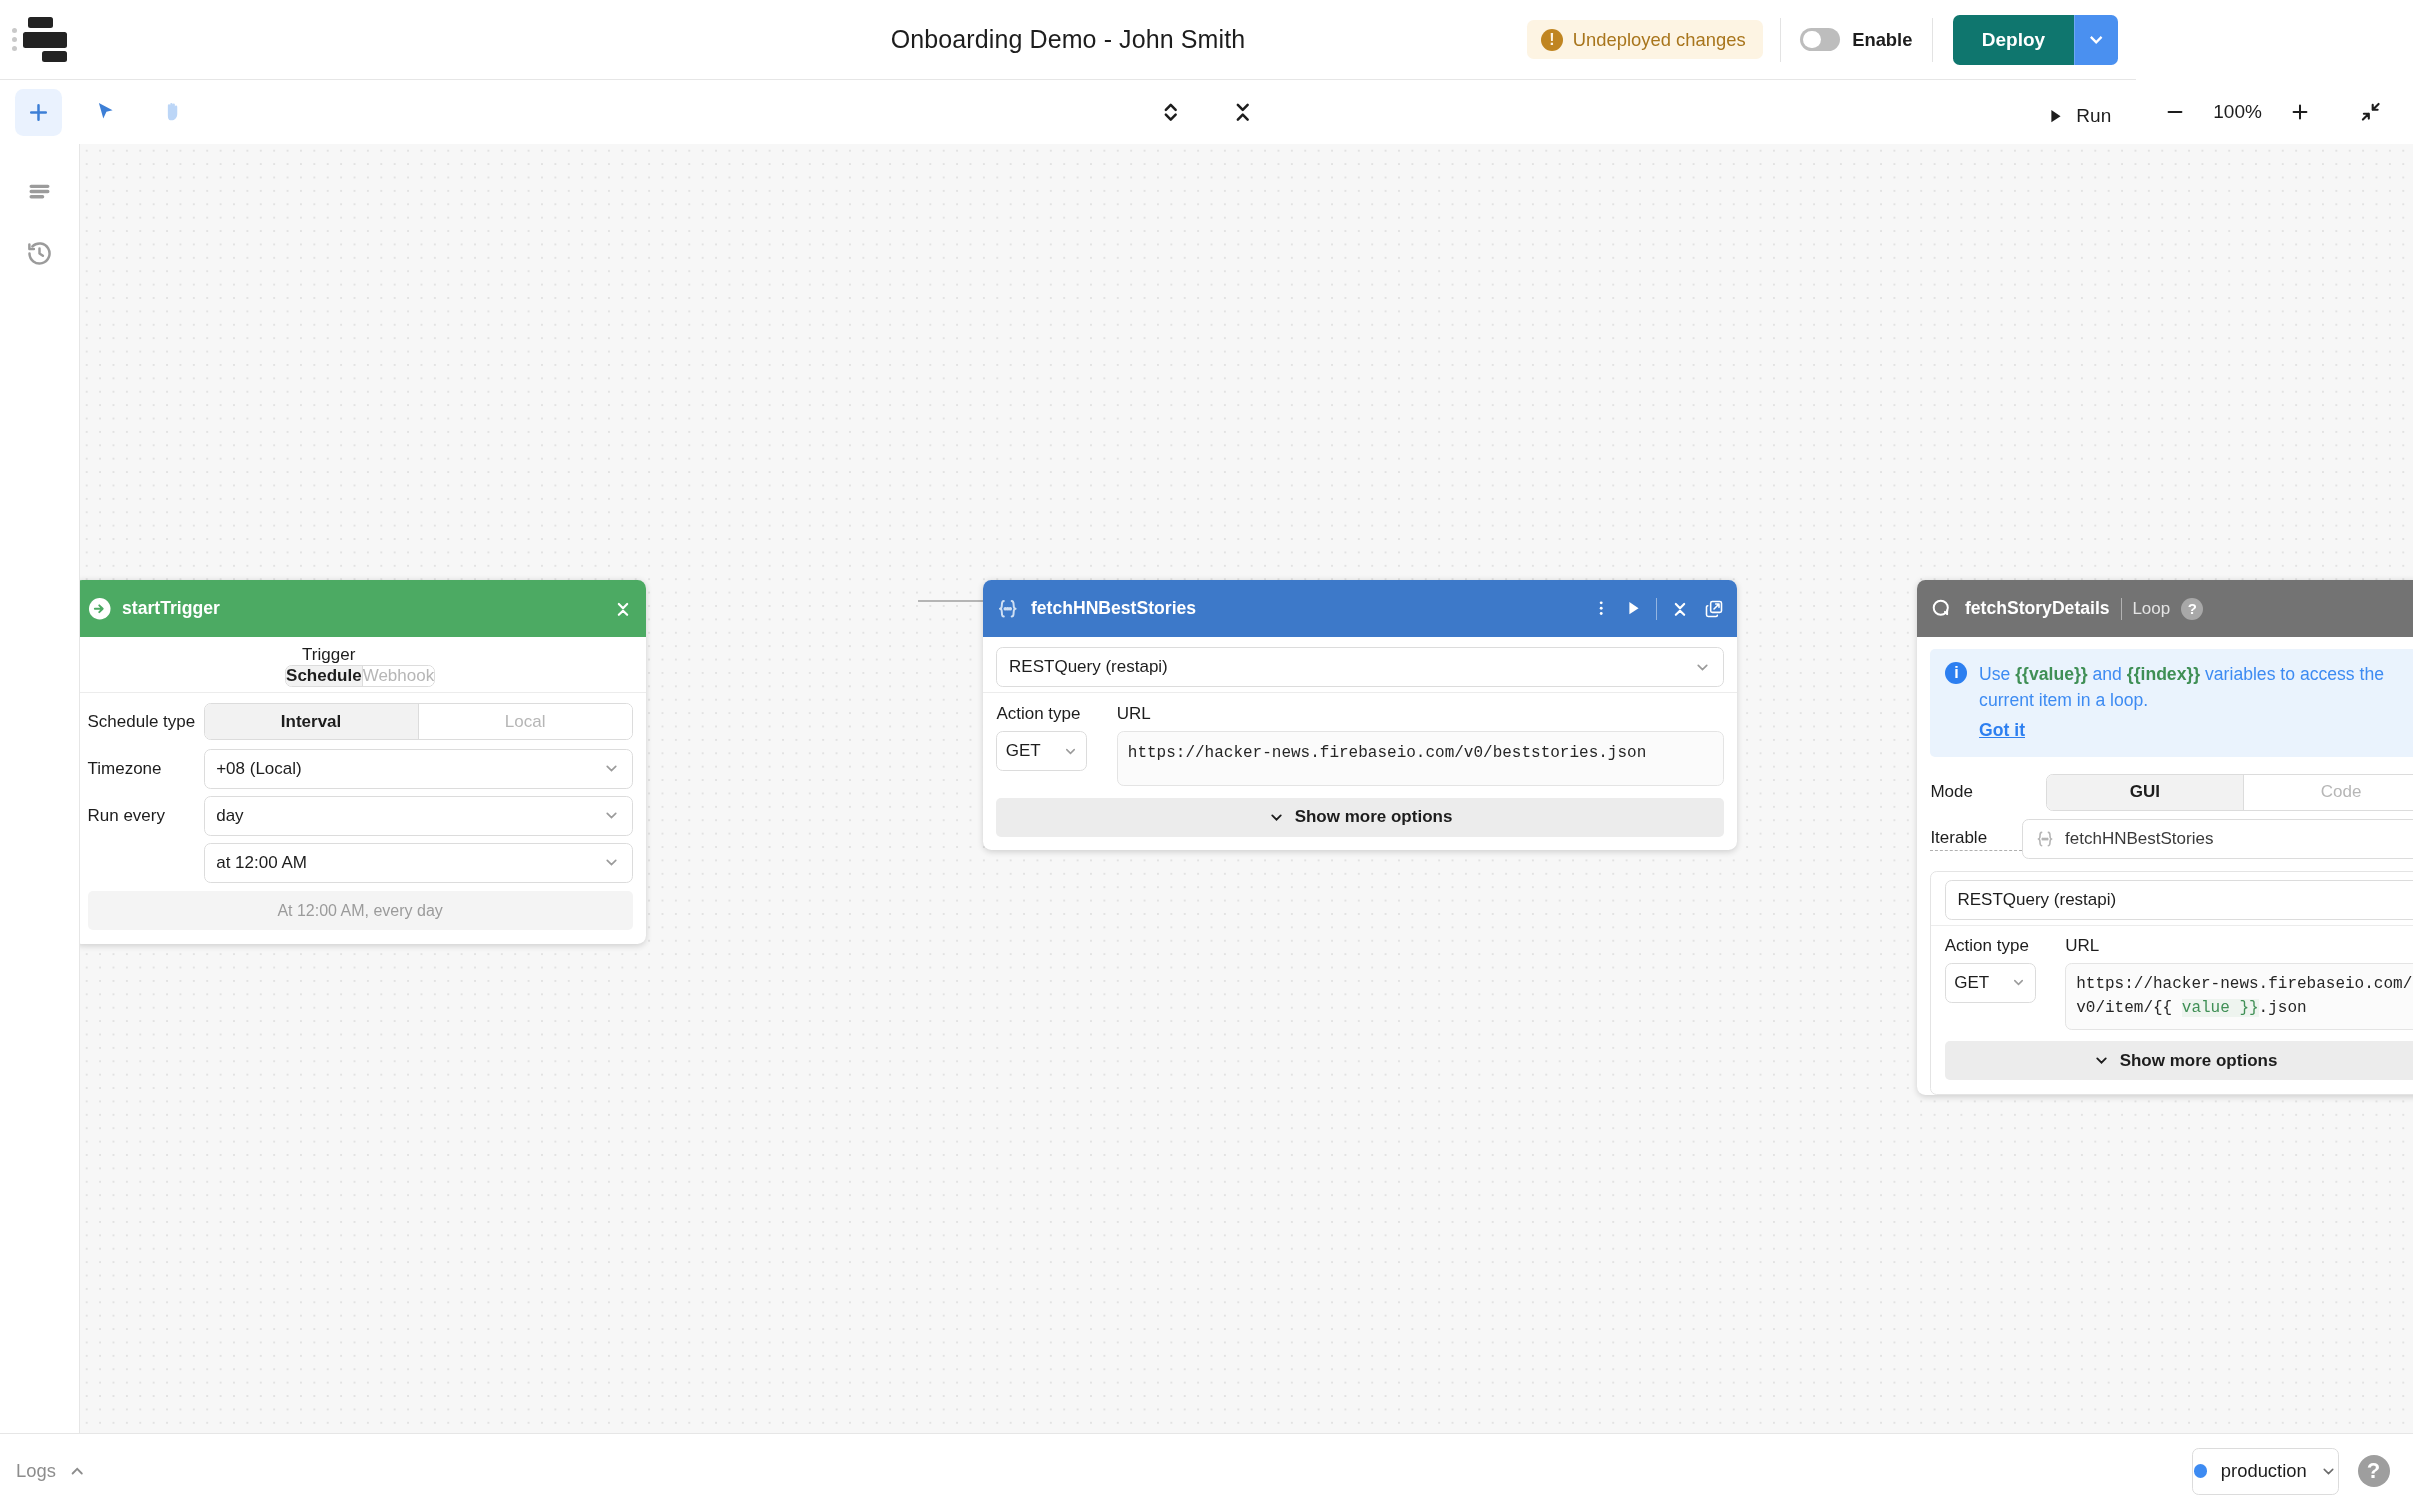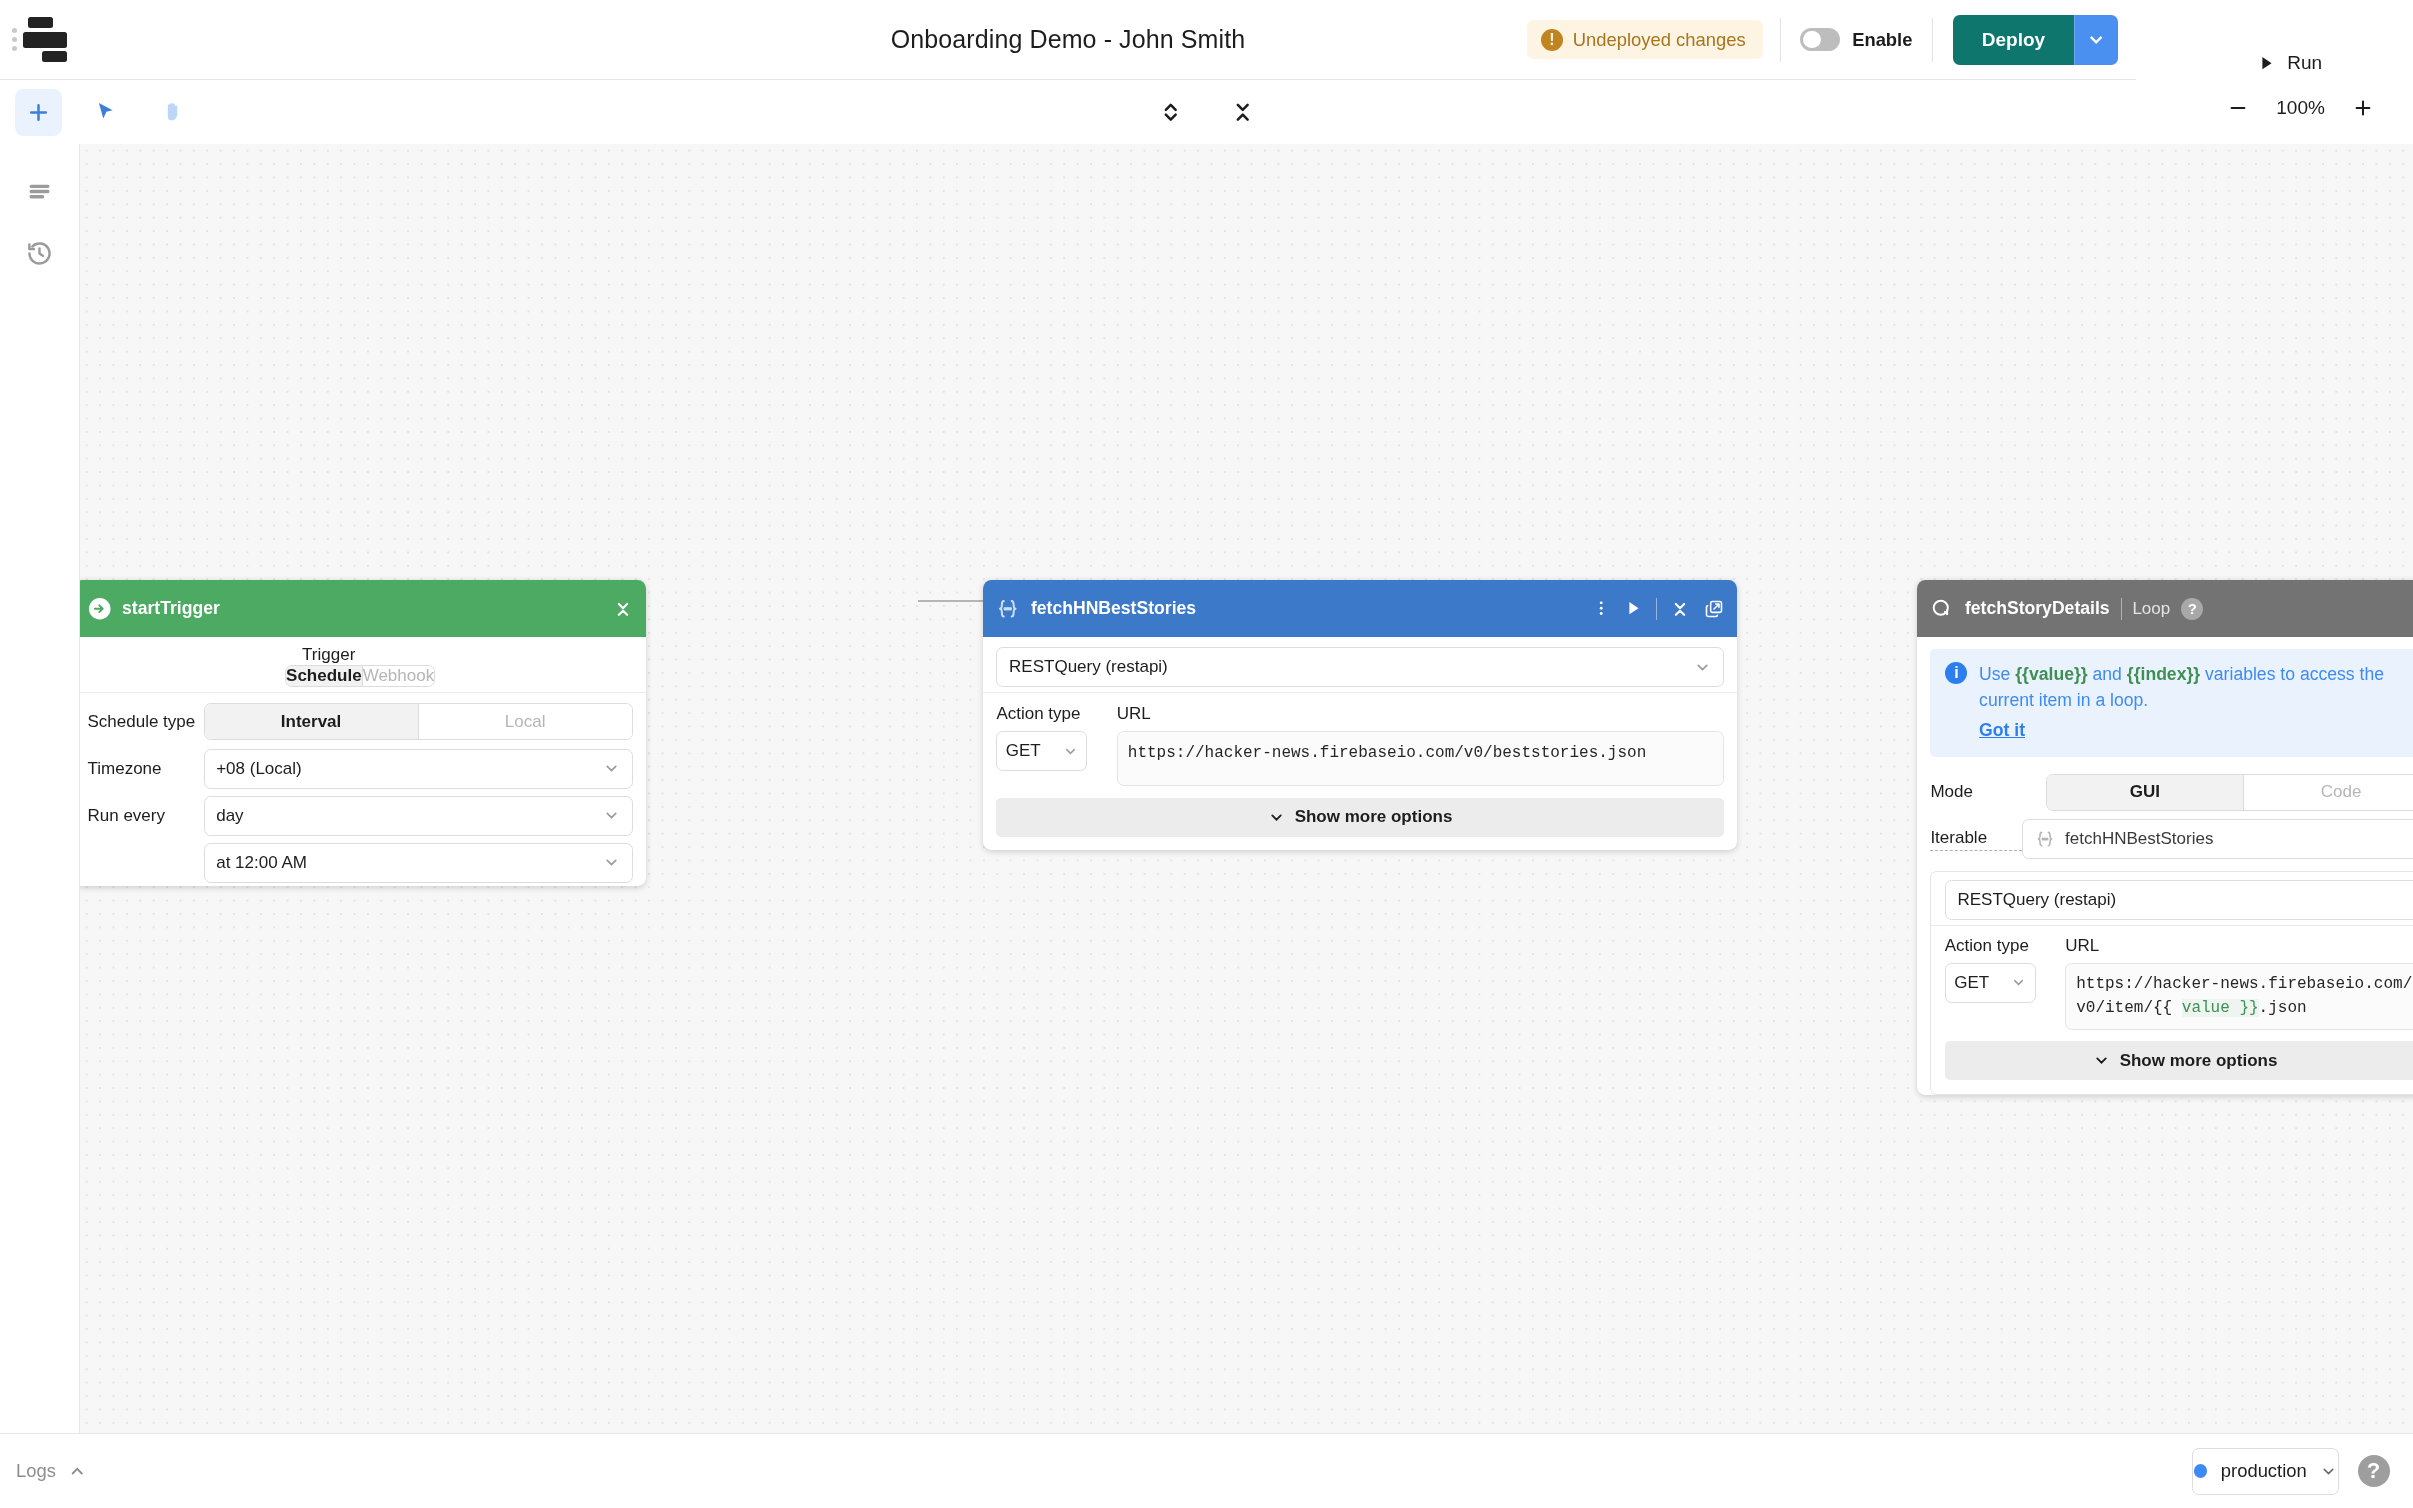--- a/index.html
+++ b/index.html
@@ -79,21 +79,21 @@
     width: 47px; height: 47px; border-radius: 8.4px; border: none; background: transparent;
     display: flex; align-items: center; justify-content: center; cursor: pointer;
   }
   .tool-btn.active { background: #eaf2fe; }
   .tool-center {
     position: absolute; left: 0; right: 0; display: flex; justify-content: center;
     gap: 25px; pointer-events: none;
   }
   .tool-center .tool-btn { pointer-events: auto; }
   .tool-right {
-    margin-left: auto; display: flex; align-items: center; gap: 5px; padding-right: 28px; flex-direction: column;
+    margin-left: auto; display: flex; align-items: flex-end; gap: 5px; padding-right: 20px;
   }
   .run-btn {
     display: flex; align-items: center; gap: 11.7px; background: transparent; border: none;
     font-size: 19px; color: #1d1d1d; cursor: pointer; padding: 6.7px 15px;
   }
   .zoom-group { display: flex; align-items: center; gap: 3.4px; margin-left: 22px; }
   .zoom-val { font-size: 19px; color: #1d1d1d; min-width: 74px; text-align: center; }
   .icon-btn {
     width: 44px; height: 44px; border: none; background: transparent; cursor: pointer;
     display: flex; align-items: center; justify-content: center;
@@ -406,20 +406,21 @@
       </div>
       <div class="row">
         <span class="row-label"></span>
         <div class="select">
           <span>at 12:00 AM</span>
           <svg class="caret" width="17" height="17" viewBox="0 0 24 24" fill="none" stroke="#9b9b9b" stroke-width="2.4" stroke-linecap="round">
             <path d="M6 9l6 6 6-6"></path>
             </svg>
         </div>
       </div>
+      <div class="hint-bar">At 12:00 AM, every day</div>
     </div>
   </div>
 
   <div class="node" style="left:903px; top:436px; width:754px;">
     <div class="node-header blue">
       <svg width="23.5" height="23.5" viewBox="0 0 24 24" fill="none" stroke="#cfdff3" stroke-width="2" stroke-linecap="round" stroke-linejoin="round">
         <path d="M8 4c-2 0-2 3-2 4s0 4-2 4c2 0 2 3 2 4s0 4 2 4"></path>
         <path d="M16 4c2 0 2 3 2 4s0 4 2 4c-2 0-2 3-2 4s0 4-2 4"></path>
         <circle cx="9.5" cy="12" r=".9" fill="#cfdff3"></circle>
           <circle cx="12" cy="12" r=".9" fill="#cfdff3"></circle>

